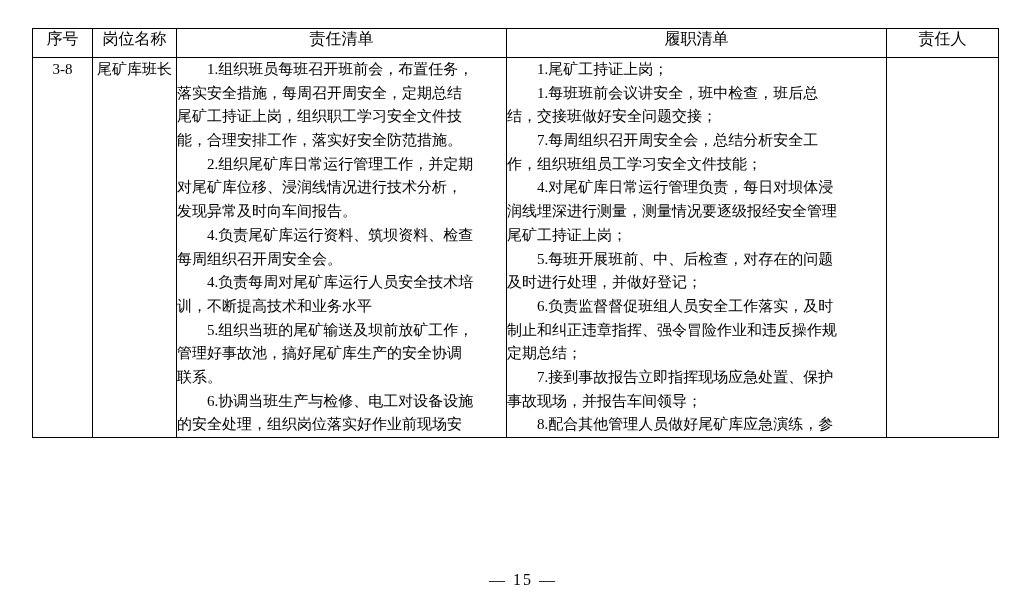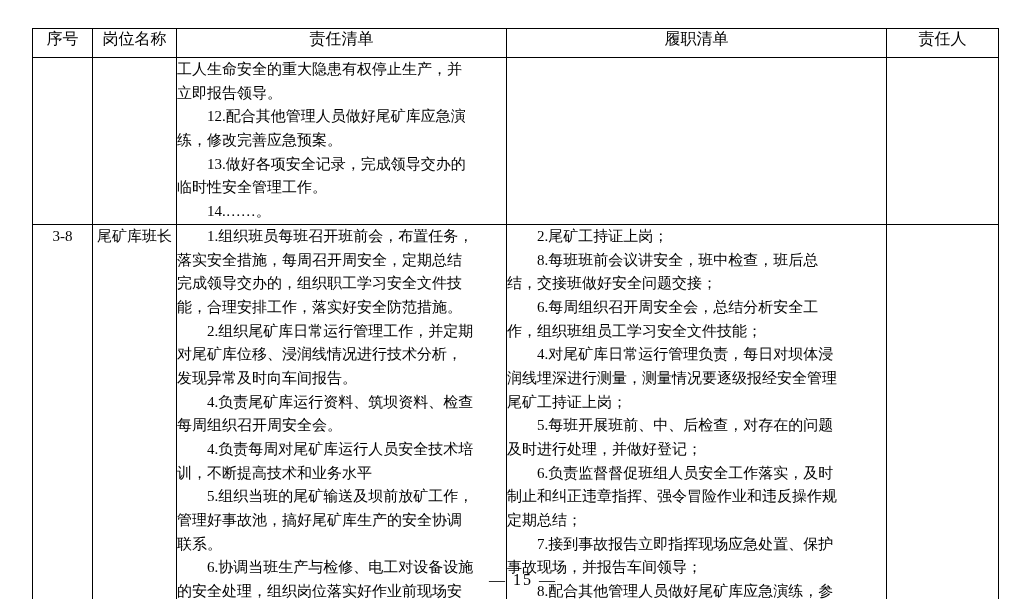--- a/index.html
+++ b/index.html
@@ -95,61 +95,46 @@
     <thead>
       <tr>
         <th>序号</th>
         <th>岗位名称</th>
         <th>责任清单</th>
         <th>履职清单</th>
         <th>责任人</th>
       </tr>
     </thead>
     <tbody>
-      <tr class="row1">
-        <td class="cell-center"></td>
-        <td class="cell-center"></td>
-        <td class="cell-text row1-duty" id="r0-duty">
-            <p>工人生命安全的重大隐患有权停止生产，并</p>
-            <p>立即报告领导。</p>
-            <p class="ind">12.配合其他管理人员做好尾矿库应急演</p>
-            <p>练，修改完善应急预案。</p>
-            <p class="ind">13.做好各项安全记录，完成领导交办的</p>
-            <p>临时性安全管理工作。</p>
-            <p class="ind">14.……。</p>
-          </td>
-        <td class="cell-text" id="r0-perf"></td>
-        <td class="cell-center"></td>
-      </tr>
       <tr class="row2">
         <td class="cell-center">3-8</td>
         <td class="cell-center">尾矿库班长</td>
         <td class="cell-text" id="r1-duty">
             <p class="ind">1.组织班员每班召开班前会，布置任务，</p>
             <p>落实安全措施，每周召开周安全，定期总结</p>
-            <p>完成领导交办的，组织职工学习安全文件技</p>
+            <p>尾矿工持证上岗，组织职工学习安全文件技</p>
             <p>能，合理安排工作，落实好安全防范措施。</p>
             <p class="ind">2.组织尾矿库日常运行管理工作，并定期</p>
             <p>对尾矿库位移、浸润线情况进行技术分析，</p>
             <p>发现异常及时向车间报告。</p>
             <p class="ind">4.负责尾矿库运行资料、筑坝资料、检查</p>
             <p>每周组织召开周安全会。</p>
             <p class="ind">4.负责每周对尾矿库运行人员安全技术培</p>
             <p>训，不断提高技术和业务水平</p>
             <p class="ind">5.组织当班的尾矿输送及坝前放矿工作，</p>
             <p>管理好事故池，搞好尾矿库生产的安全协调</p>
             <p>联系。</p>
             <p class="ind">6.协调当班生产与检修、电工对设备设施</p>
             <p>的安全处理，组织岗位落实好作业前现场安</p>
           </td>
         <td class="cell-text" id="r1-perf">
-            <p class="ind">2.尾矿工持证上岗；</p>
-            <p class="ind">8.每班班前会议讲安全，班中检查，班后总</p>
+            <p class="ind">1.尾矿工持证上岗；</p>
+            <p class="ind">1.每班班前会议讲安全，班中检查，班后总</p>
             <p>结，交接班做好安全问题交接；</p>
-            <p class="ind">6.每周组织召开周安全会，总结分析安全工</p>
+            <p class="ind">7.每周组织召开周安全会，总结分析安全工</p>
             <p>作，组织班组员工学习安全文件技能；</p>
             <p class="ind">4.对尾矿库日常运行管理负责，每日对坝体浸</p>
             <p>润线埋深进行测量，测量情况要逐级报经安全管理</p>
             <p>尾矿工持证上岗；</p>
             <p class="ind">5.每班开展班前、中、后检查，对存在的问题</p>
             <p>及时进行处理，并做好登记；</p>
             <p class="ind">6.负责监督督促班组人员安全工作落实，及时</p>
             <p>制止和纠正违章指挥、强令冒险作业和违反操作规</p>
             <p>定期总结；</p>
             <p class="ind">7.接到事故报告立即指挥现场应急处置、保护</p>

